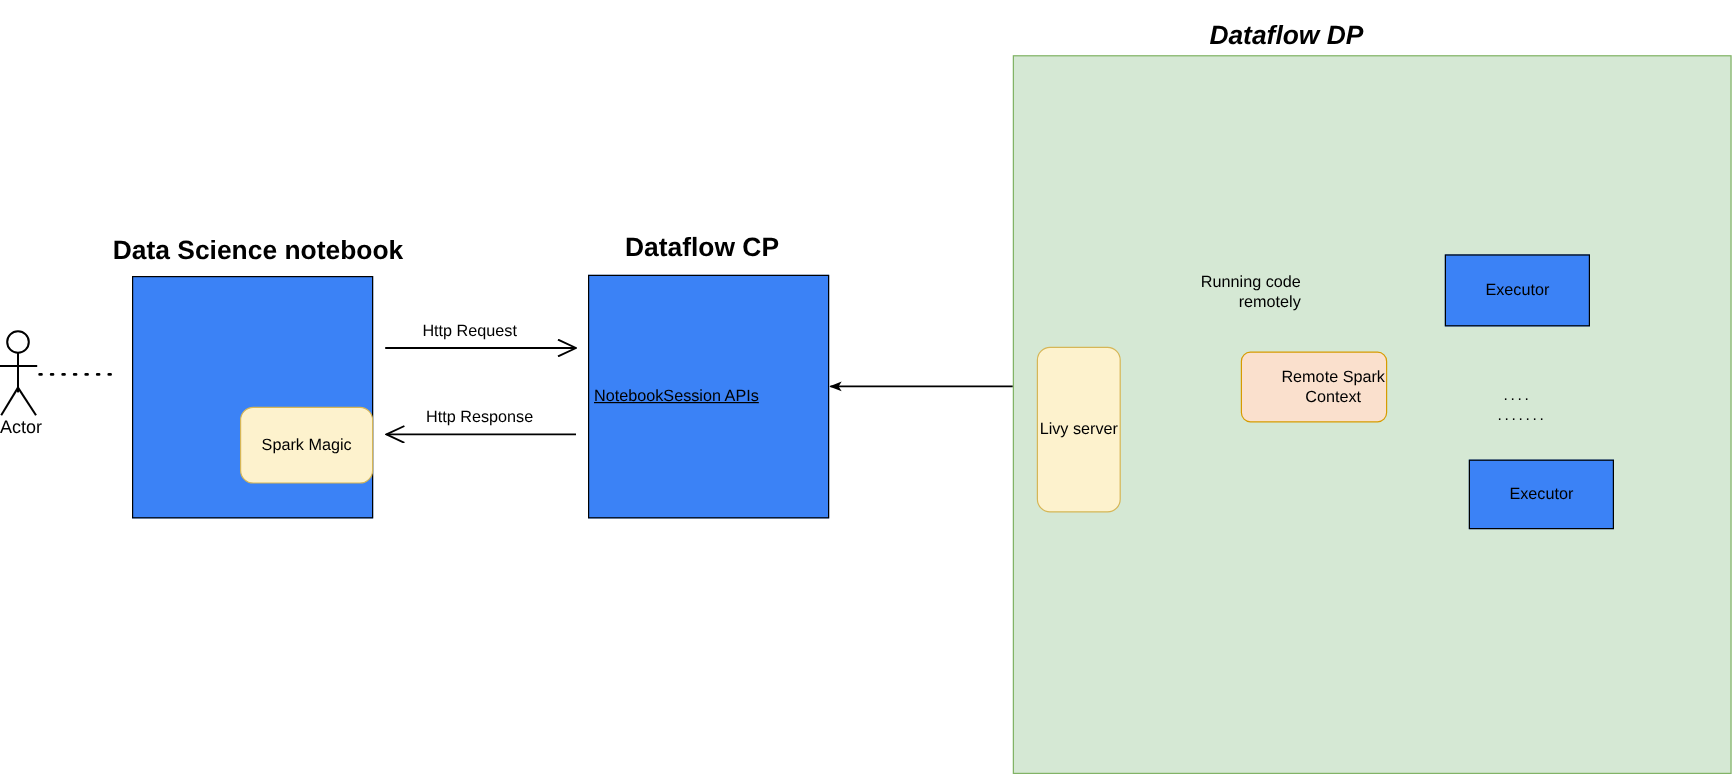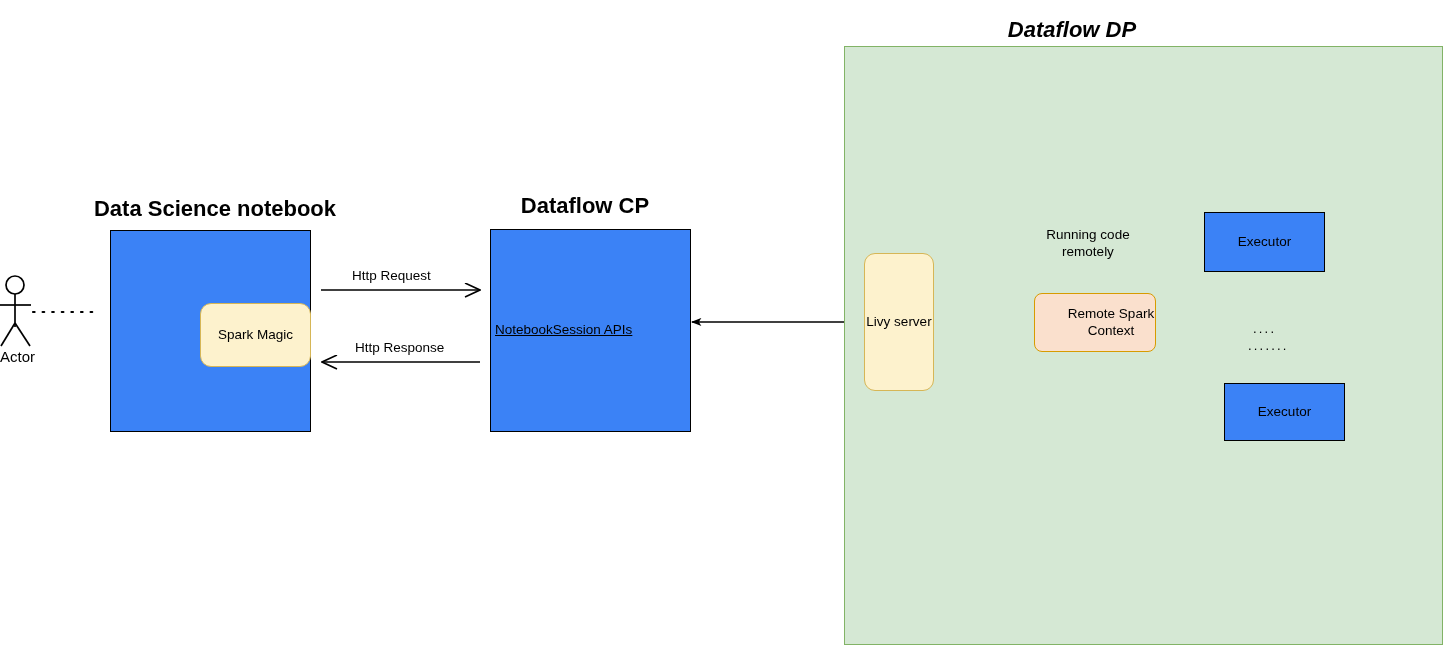--- a/index.html
+++ b/index.html
@@ -50,20 +50,21 @@
     border: 1px solid #000000;
   }
   .box-green {
     background: #d5e8d4;
     border: 1px solid #82b366;
   }
   .box-yellow-soft {
     background: #fdf2cd;
     border: 1px solid #d6b656;
     border-radius: 11px;
+    margin-top: 36px;
   }
   .box-peach {
     background: #fae0cd;
     border: 1px solid #d79b00;
     border-radius: 8px;
   }
 
   
   .label-left {
     justify-content: flex-start;
@@ -183,21 +184,21 @@
   <div class="text-label" style="left:352px; top:268px;">Http Request</div>
 
   <div class="text-label" style="left:355px; top:340px;">Http Response</div>
 
   <div class="box box-green" style="left:844px; top:46px; width:599px; height:599px;"></div>
 
   <div class="box box-yellow-soft" style="left:864px; top:253px; width:70px; height:138px;">
     <span>Livy server</span>
   </div>
 
-  <div class="text-label text-center" style="left:1032px; top:227px; width:112px;">Running code remotely</div>
+  <div class="text-label text-center" style="left:972px; top:227px; width:112px;text-align:right;">Running code remotely</div>
 
   <div class="box box-peach" style="left:1034px; top:293px; width:122px; height:59px;padding-left:32px;">
     <span style="display:block; width:100px;">Remote Spark Context</span>
   </div>
 
   <div class="box box-blue" style="left:1204px; top:212px; width:121px; height:60px;">
     <span>Executor</span>
   </div>
 
   <div class="box box-blue" style="left:1224px; top:383px; width:121px; height:58px;">

